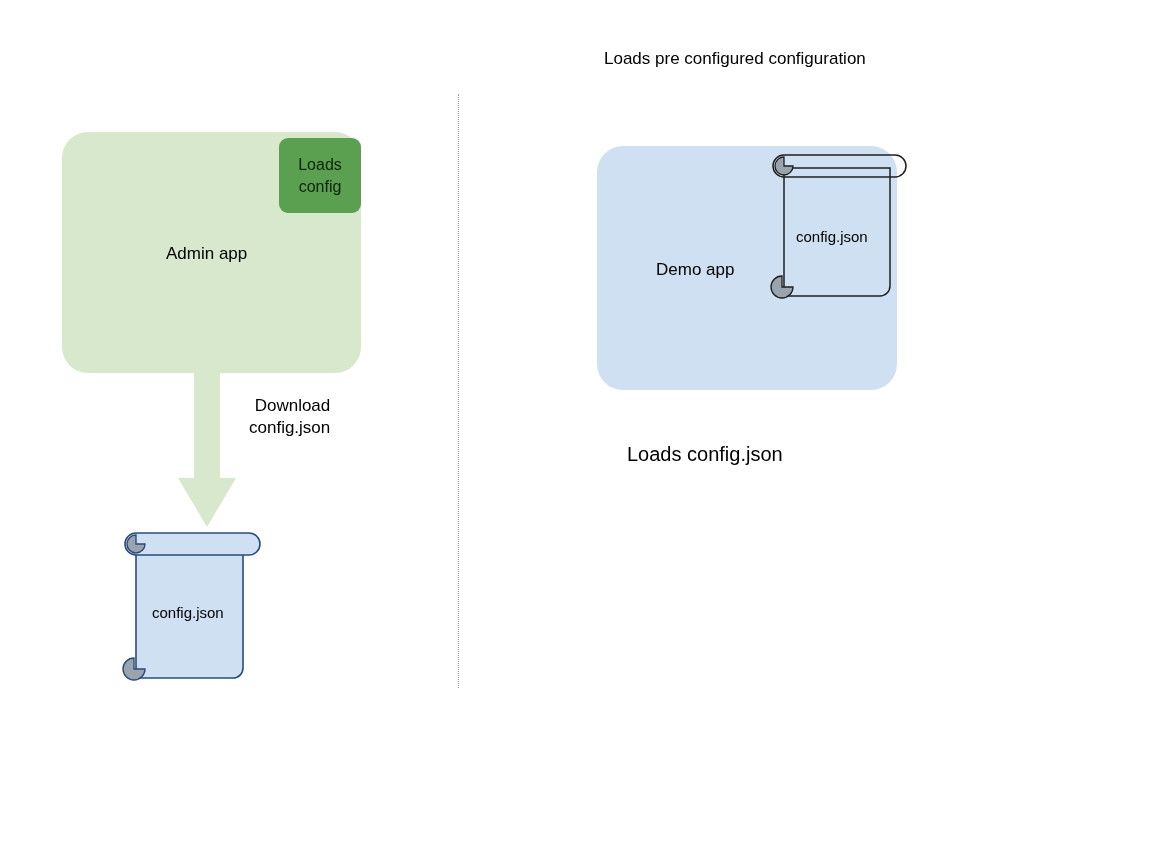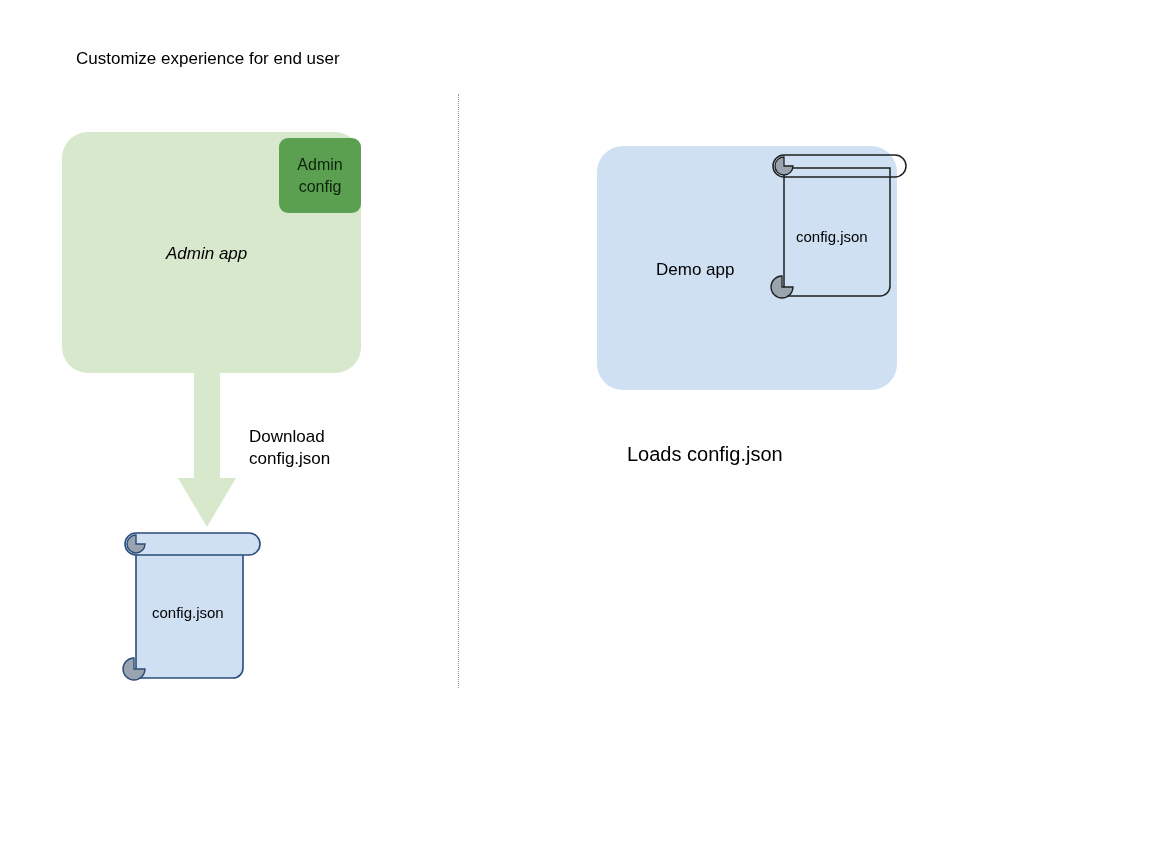--- a/index.html
+++ b/index.html
@@ -62,21 +62,21 @@
     height: 244px;
     background: #cfe0f3;
   }
   .app-label {
     position: absolute;
     font-size: 17px;
     line-height: 20px;
     color: #000000;
     white-space: nowrap;
   }
-  #admin-app-label { left: 166px; top: 244px; font-style: italic; }
+  #admin-app-label { left: 166px; top: 244px; }
   #demo-app-label  { left: 656px; top: 260px; }
 
   
   #admin-panel-chip {
     position: absolute;
     left: 279px;
     top: 138px;
     width: 82px;
     height: 75px;
     background: #5aa050;
@@ -100,21 +100,21 @@
     width: 58px;
     height: 160px;
   }
   .arrow-label {
     position: absolute;
     font-size: 17px;
     line-height: 22px;
     color: #000000;
     white-space: nowrap;
   }
-  #download-label { left: 249px; top: 426px; }
+  #download-label { left: 249px; top: 395px; text-align: right; }
 
   
   .scroll-doc {
     position: absolute;
   }
   #config-doc-left {
     left: 118px;
     top: 528px;
     width: 152px;
     height: 164px;
@@ -144,32 +144,32 @@
     line-height: 22px;
     color: #000000;
     white-space: nowrap;
   }
 </style>
 </head>
 <body>
 
 <div class="canvas">
 
-  <div class="panel-title" id="title-left">Customize experience for end user</div>
-
+
+  <div class="panel-title" id="title-right">Loads pre configured configuration</div>
 
   <div class="divider"></div>
 
   <div class="app-box" id="admin-app-box"></div>
 
   <div class="app-label" id="admin-app-label">Admin app</div>
 
   <div id="admin-panel-chip">
     <div class="chip-text">
-      <span>Admin</span><br>
+      <span>Loads</span><br>
       <span>config</span>
     </div>
   </div>
 
   <svg id="download-arrow" viewBox="0 0 58 160">
     <polygon points="16,0 42,0 42,108 58,108 29,157 0,108 16,108" fill="#d7e8cd"></polygon>
   </svg>
 
   <div class="arrow-label" id="download-label">
     <span>Download</span><br>

